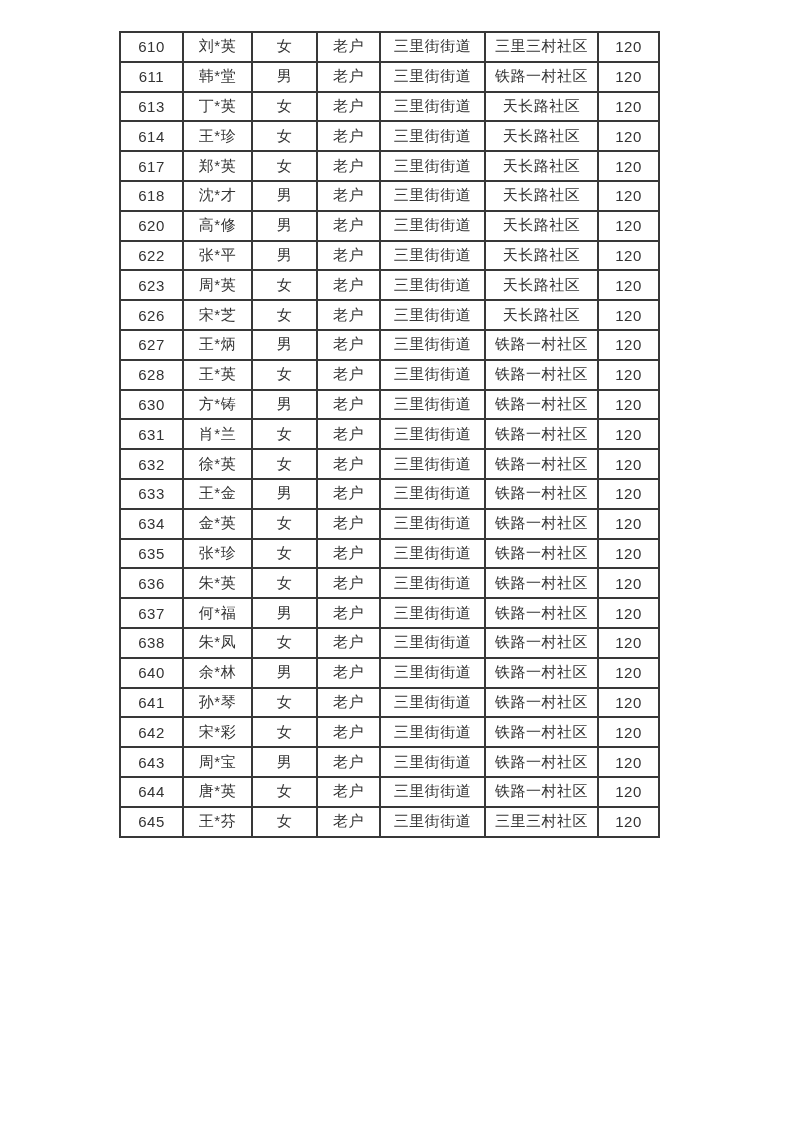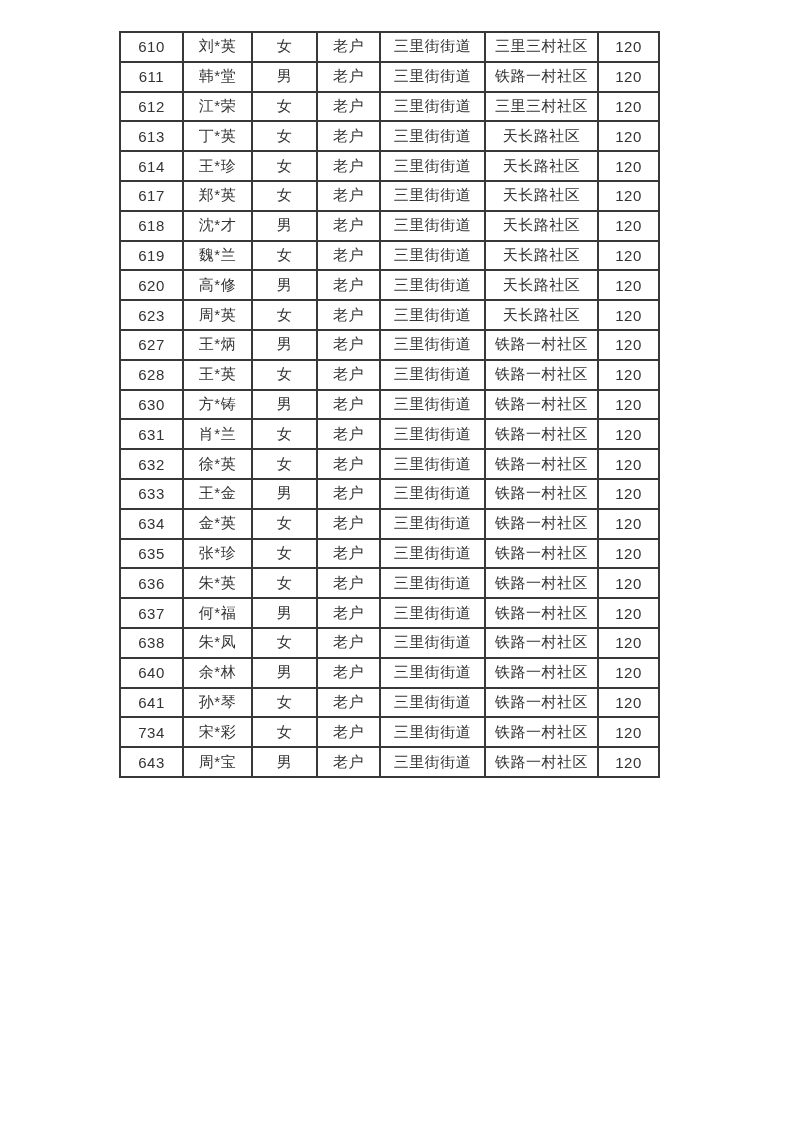--- a/index.html
+++ b/index.html
@@ -72,29 +72,20 @@
         <tr>
           <td>611</td>
           <td>韩*堂</td>
           <td>男</td>
           <td>老户</td>
           <td>三里街街道</td>
           <td>铁路一村社区</td>
           <td>120</td>
         </tr>
         <tr>
-          <td>612</td>
-          <td>江*荣</td>
-          <td>女</td>
-          <td>老户</td>
-          <td>三里街街道</td>
-          <td>三里三村社区</td>
-          <td>120</td>
-        </tr>
-        <tr>
           <td>613</td>
           <td>丁*英</td>
           <td>女</td>
           <td>老户</td>
           <td>三里街街道</td>
           <td>天长路社区</td>
           <td>120</td>
         </tr>
         <tr>
           <td>614</td>
@@ -117,47 +108,56 @@
         <tr>
           <td>618</td>
           <td>沈*才</td>
           <td>男</td>
           <td>老户</td>
           <td>三里街街道</td>
           <td>天长路社区</td>
           <td>120</td>
         </tr>
         <tr>
-          <td>619</td>
-          <td>魏*兰</td>
-          <td>女</td>
-          <td>老户</td>
-          <td>三里街街道</td>
-          <td>天长路社区</td>
-          <td>120</td>
-        </tr>
-        <tr>
           <td>620</td>
           <td>高*修</td>
           <td>男</td>
           <td>老户</td>
           <td>三里街街道</td>
           <td>天长路社区</td>
           <td>120</td>
         </tr>
         <tr>
+          <td>622</td>
+          <td>张*平</td>
+          <td>男</td>
+          <td>老户</td>
+          <td>三里街街道</td>
+          <td>天长路社区</td>
+          <td>120</td>
+        </tr>
+        <tr>
           <td>623</td>
           <td>周*英</td>
           <td>女</td>
           <td>老户</td>
           <td>三里街街道</td>
           <td>天长路社区</td>
           <td>120</td>
         </tr>
         <tr>
+          <td>626</td>
+          <td>宋*芝</td>
+          <td>女</td>
+          <td>老户</td>
+          <td>三里街街道</td>
+          <td>天长路社区</td>
+          <td>120</td>
+        </tr>
+        <tr>
           <td>627</td>
           <td>王*炳</td>
           <td>男</td>
           <td>老户</td>
           <td>三里街街道</td>
           <td>铁路一村社区</td>
           <td>120</td>
         </tr>
         <tr>
           <td>628</td>
@@ -261,32 +261,50 @@
         <tr>
           <td>641</td>
           <td>孙*琴</td>
           <td>女</td>
           <td>老户</td>
           <td>三里街街道</td>
           <td>铁路一村社区</td>
           <td>120</td>
         </tr>
         <tr>
-          <td>734</td>
+          <td>642</td>
           <td>宋*彩</td>
           <td>女</td>
           <td>老户</td>
           <td>三里街街道</td>
           <td>铁路一村社区</td>
           <td>120</td>
         </tr>
         <tr>
           <td>643</td>
           <td>周*宝</td>
           <td>男</td>
           <td>老户</td>
           <td>三里街街道</td>
           <td>铁路一村社区</td>
+          <td>120</td>
+        </tr>
+        <tr>
+          <td>644</td>
+          <td>唐*英</td>
+          <td>女</td>
+          <td>老户</td>
+          <td>三里街街道</td>
+          <td>铁路一村社区</td>
+          <td>120</td>
+        </tr>
+        <tr>
+          <td>645</td>
+          <td>王*芬</td>
+          <td>女</td>
+          <td>老户</td>
+          <td>三里街街道</td>
+          <td>三里三村社区</td>
           <td>120</td>
         </tr>
       </tbody>
   </table>
 </div>
 
 </body></html>

